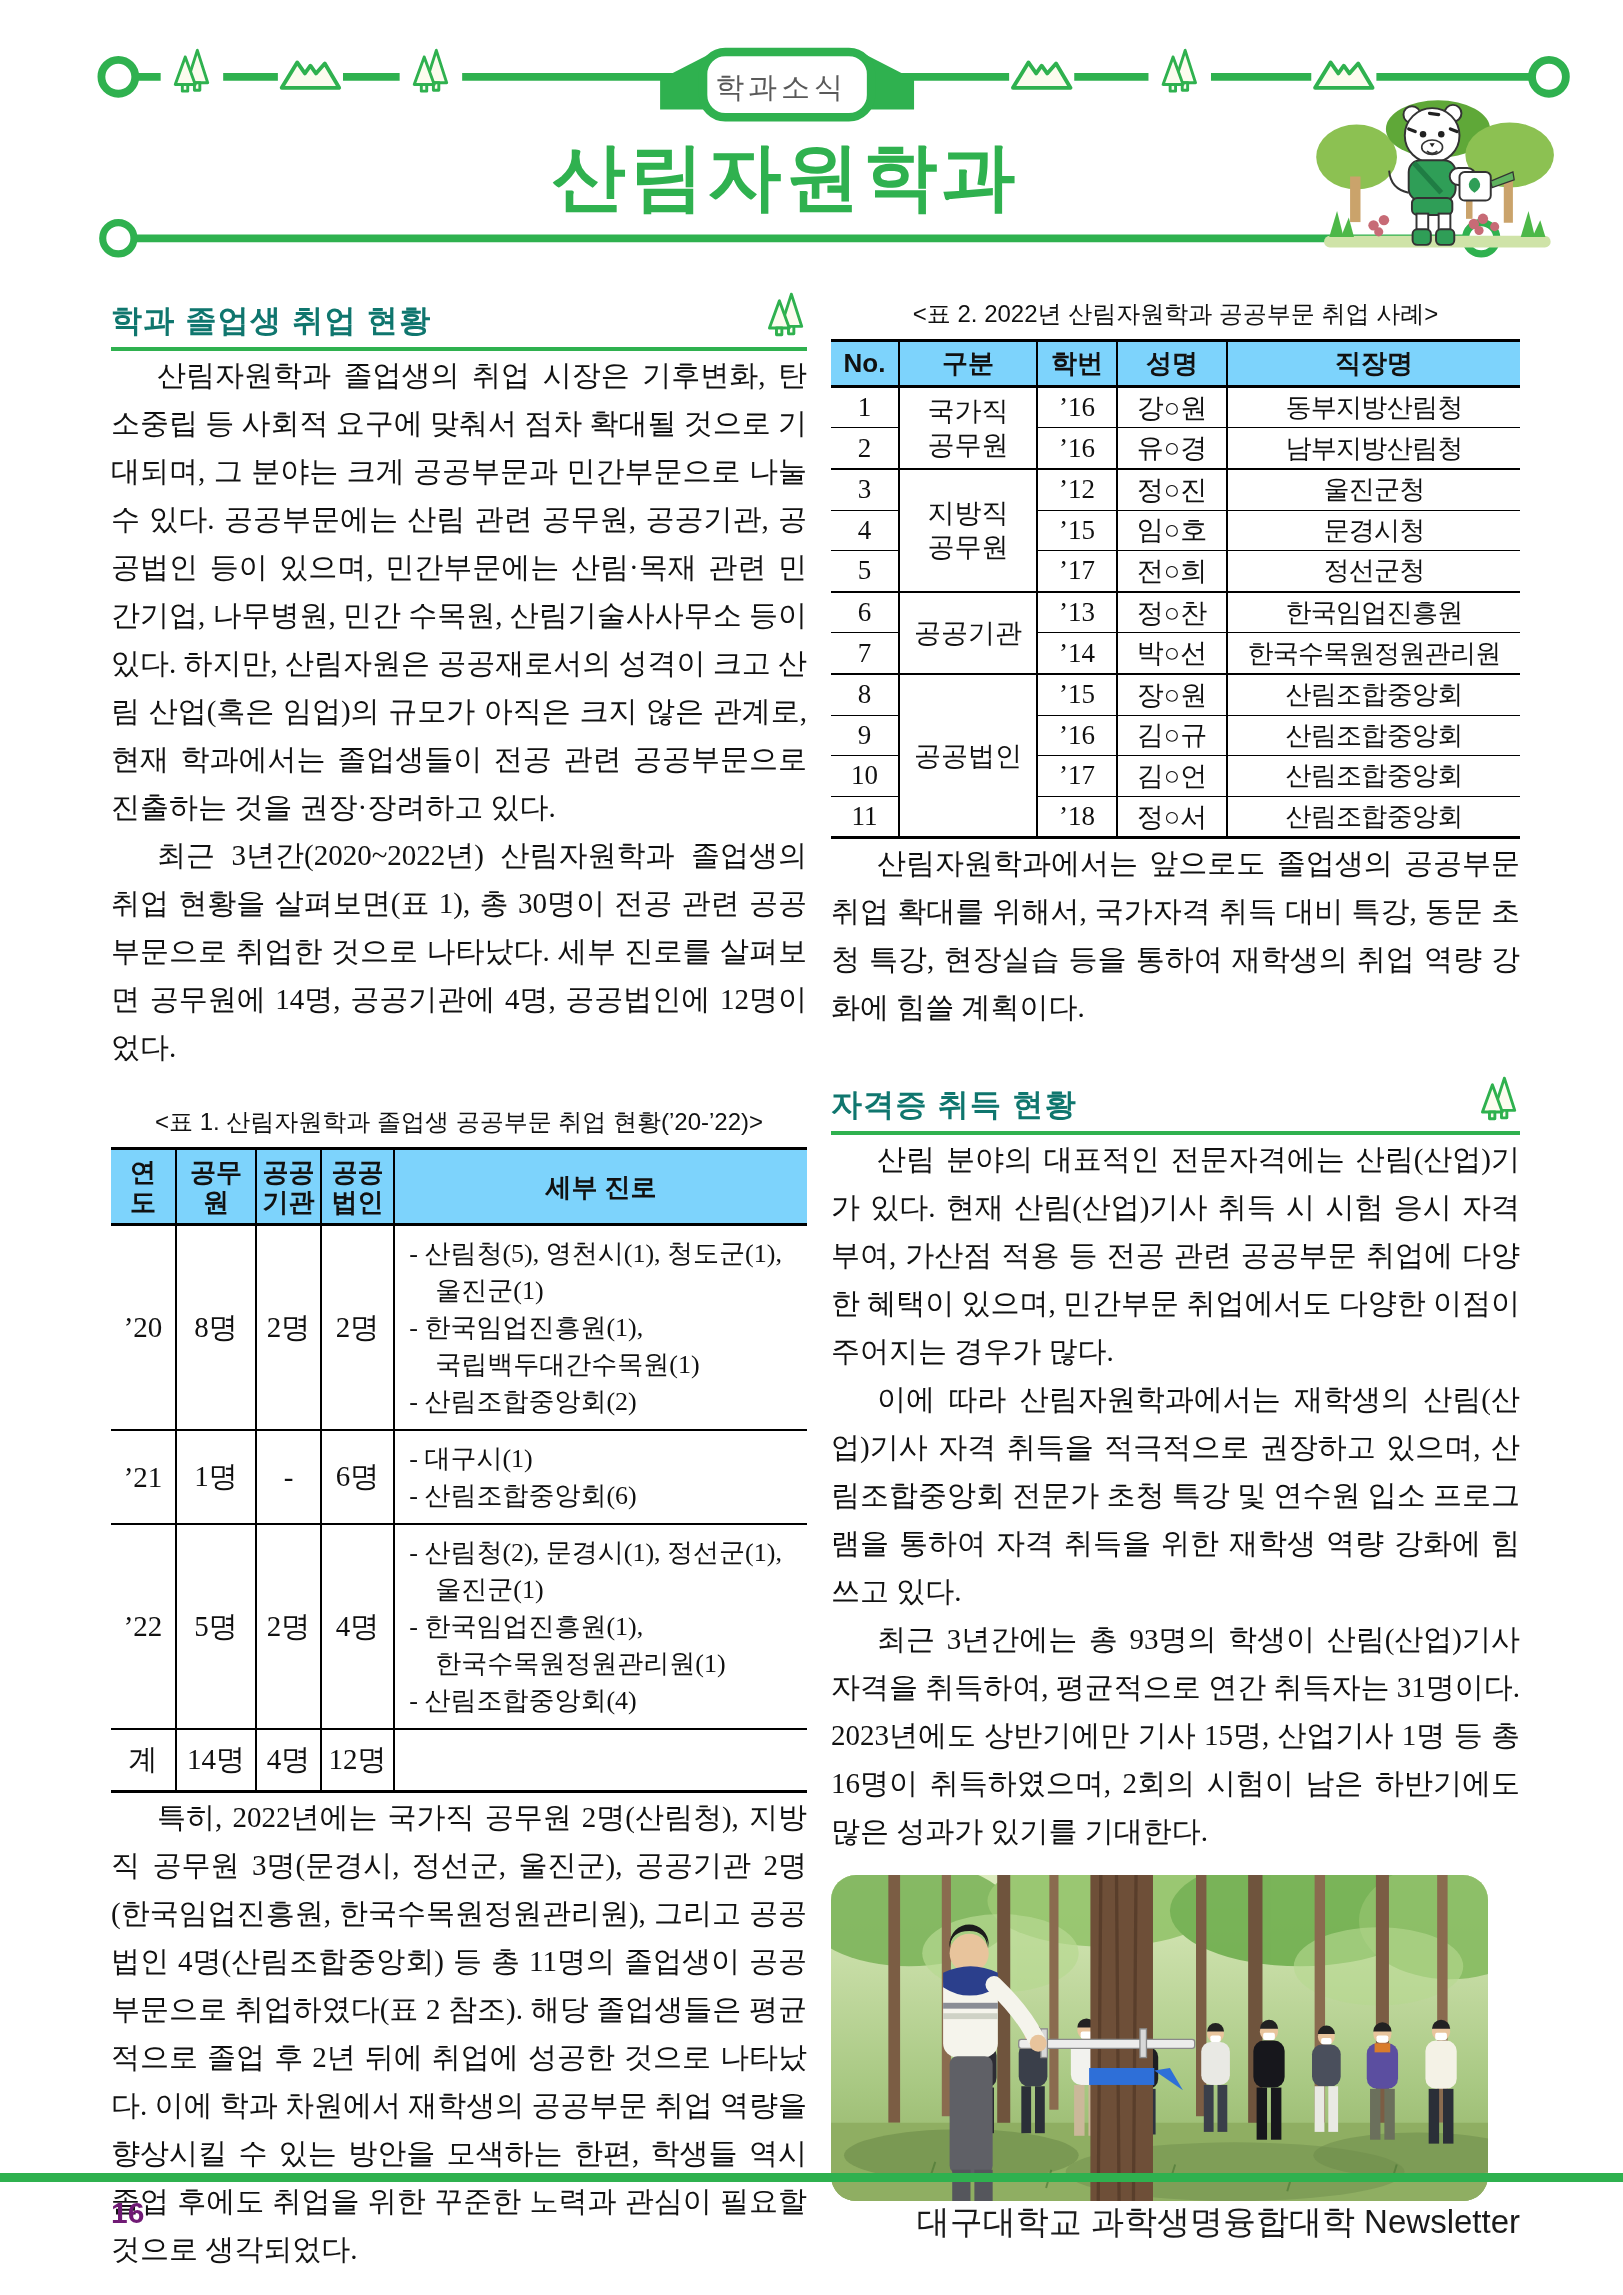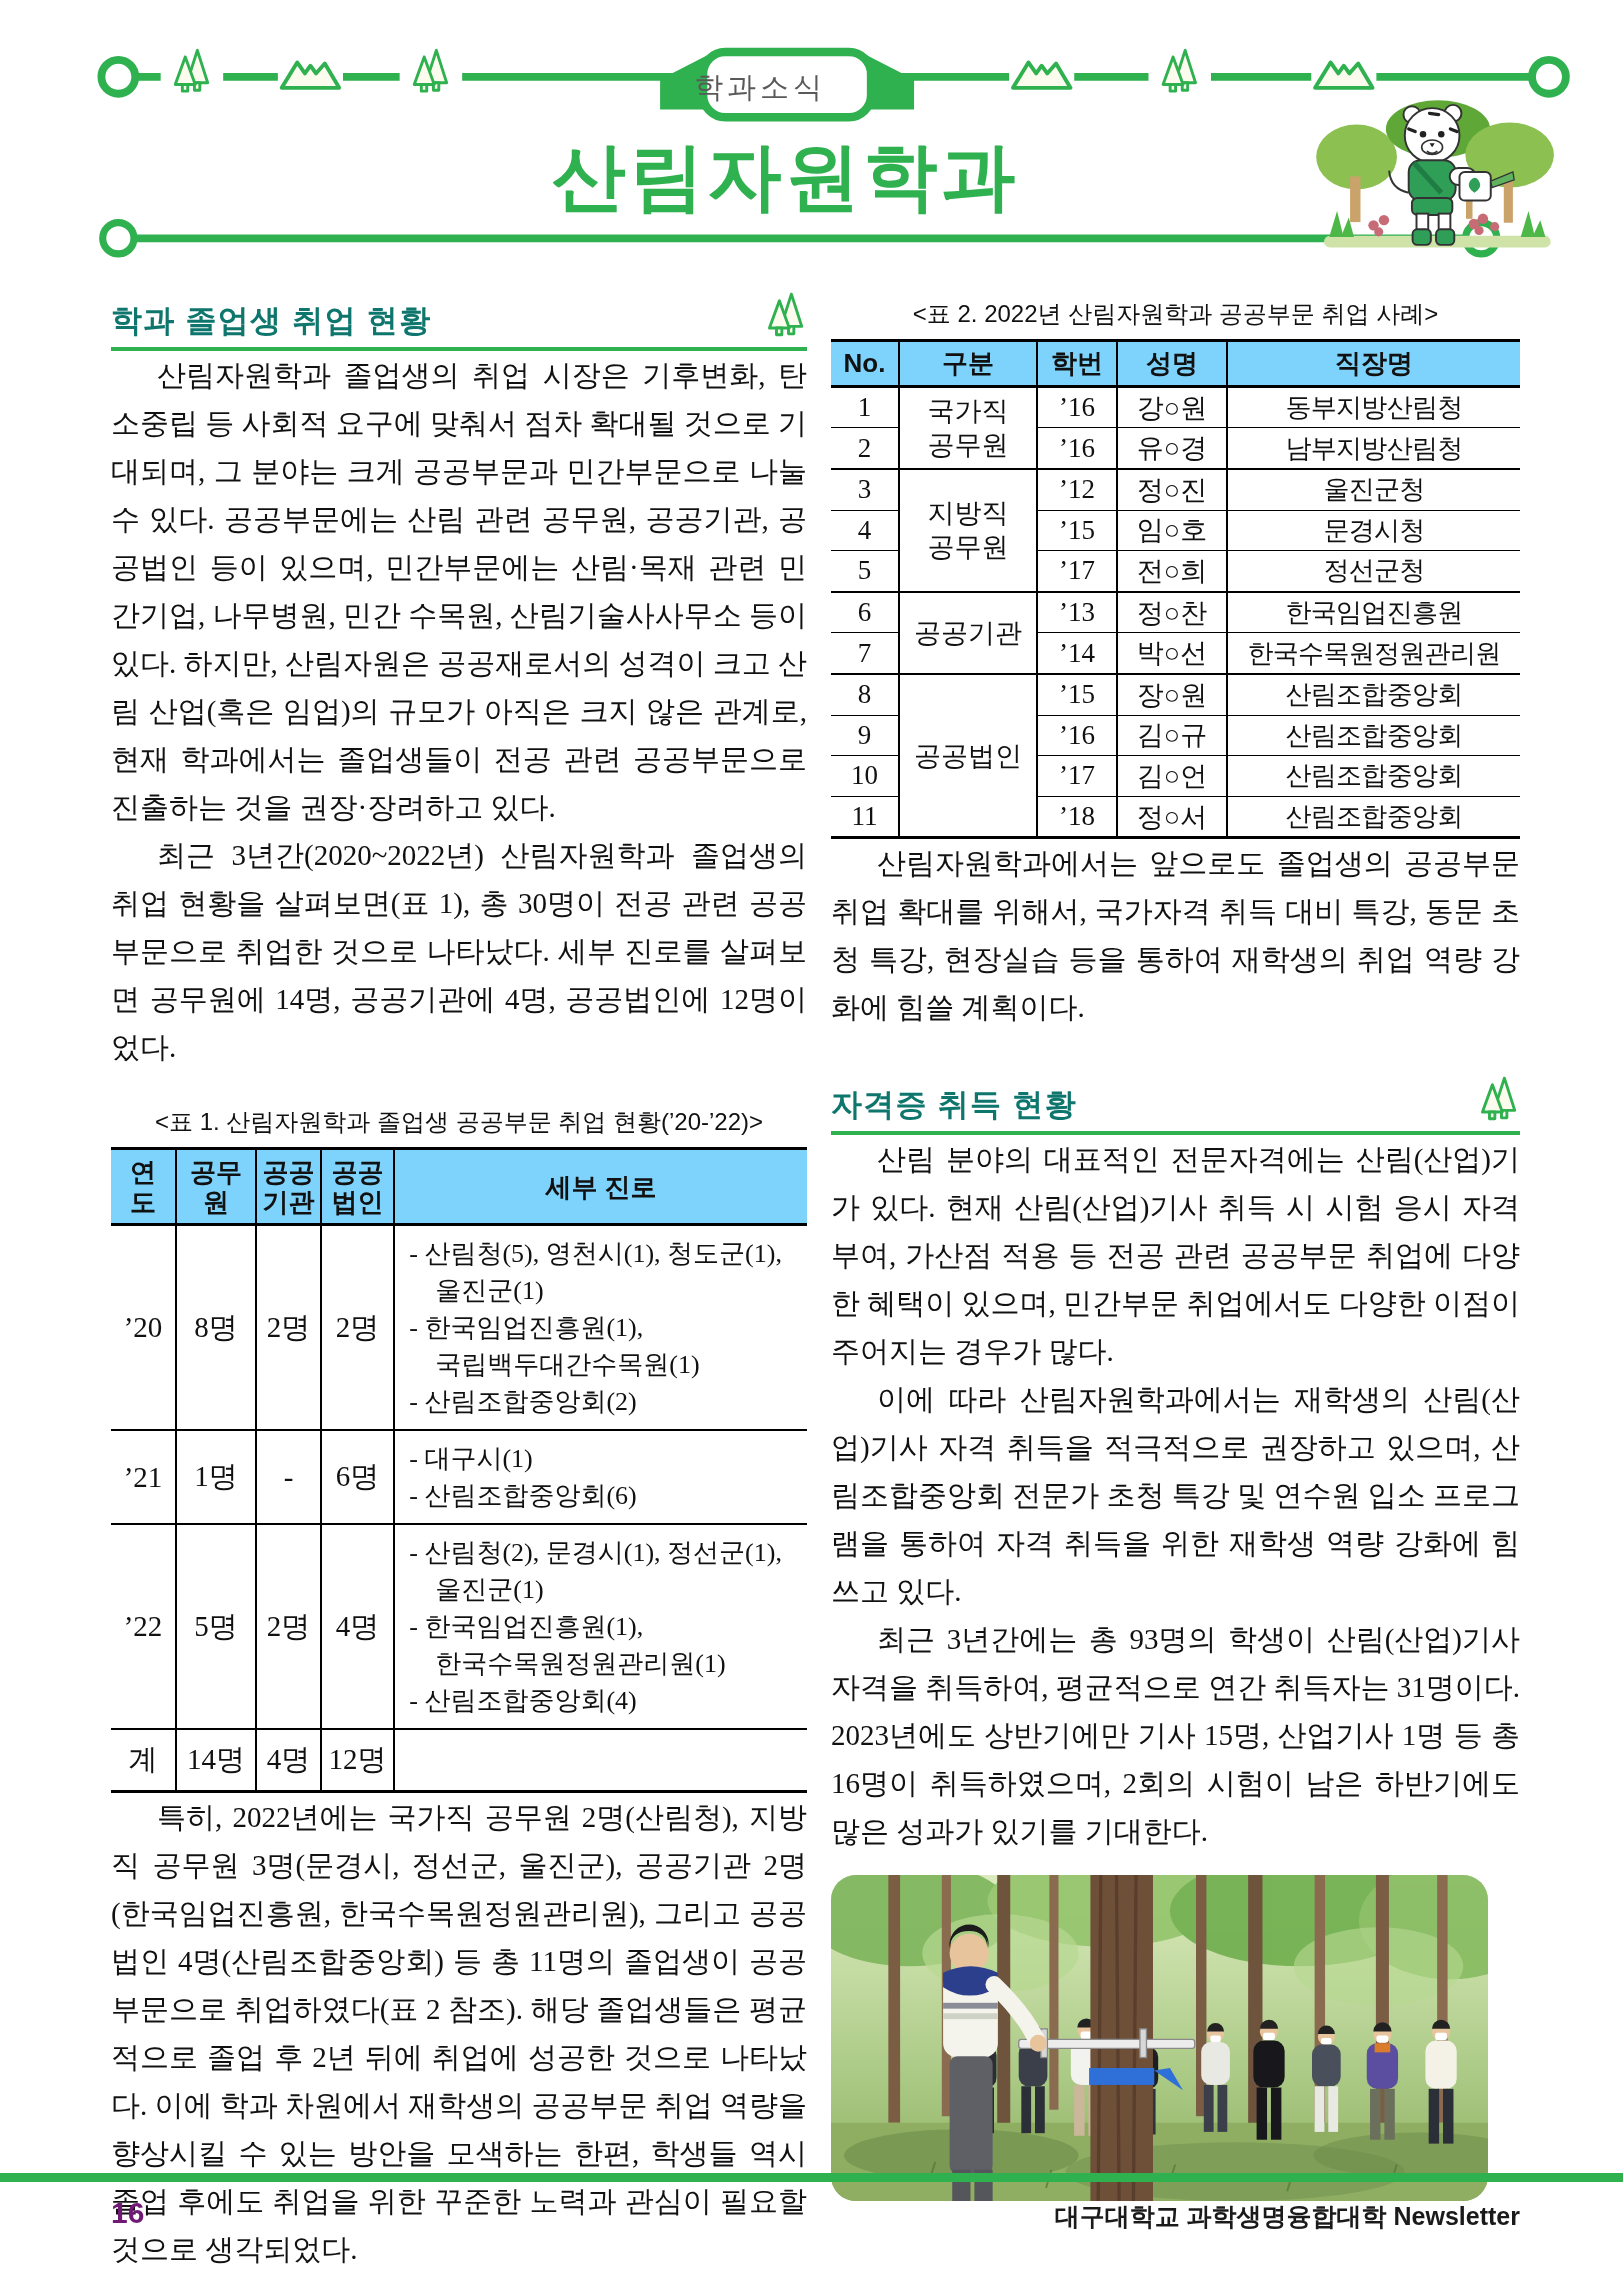--- a/index.html
+++ b/index.html
@@ -4,21 +4,21 @@
 <style>
   html,body{margin:0;padding:0;background:#ffffff;}
   .page{
     position:relative;width:1623px;height:2295px;background:#fff;overflow:hidden;
     font-family:"Liberation Serif","DejaVu Serif",serif;color:#111;
   }
 
   
   .banner-svg{position:absolute;left:0;top:0;width:1623px;height:280px;}
   .badge-label{
-    position:absolute;left:676px;top:60px;width:168px;height:56px;
+    position:absolute;left:697px;top:60px;width:168px;height:56px;
     display:flex;align-items:center;justify-content:center;
     font-family:"Liberation Sans","DejaVu Sans",sans-serif;
     font-size:29px;color:#595959;letter-spacing:3.9px;font-weight:500;
   }
   .page-title{
     position:absolute;left:0;top:128px;width:1571px;text-align:center;
     font-family:"Liberation Sans","DejaVu Sans",sans-serif;
     font-size:74px;font-weight:800;color:#2fb14f;letter-spacing:3.9px;
   }
   .mascot{position:absolute;left:1311px;top:95px;width:254px;height:163px;}
@@ -81,21 +81,21 @@
   
   .footer-bar{position:absolute;left:0;top:2173px;width:1623px;height:8.5px;background:#2fb14f;}
   .footer-page{
     position:absolute;left:111px;top:2196px;
     font-family:"Liberation Sans","DejaVu Sans",sans-serif;
     font-size:30px;font-weight:700;color:#701a75;
   }
   .footer-text{
     position:absolute;right:103px;top:2200px;
     font-family:"Liberation Sans","DejaVu Sans",sans-serif;
-    font-size:25px;color:#1a1a1a;font-weight:bold;
+    font-size:33px;color:#1a1a1a;
   }
 </style>
 </head>
 <body>
 
 <div class="page">
 
   <svg width="0" height="0" style="position:absolute" aria-hidden="true">
     <defs>
       <symbol id="sym-pines" viewBox="0 0 100 116">

